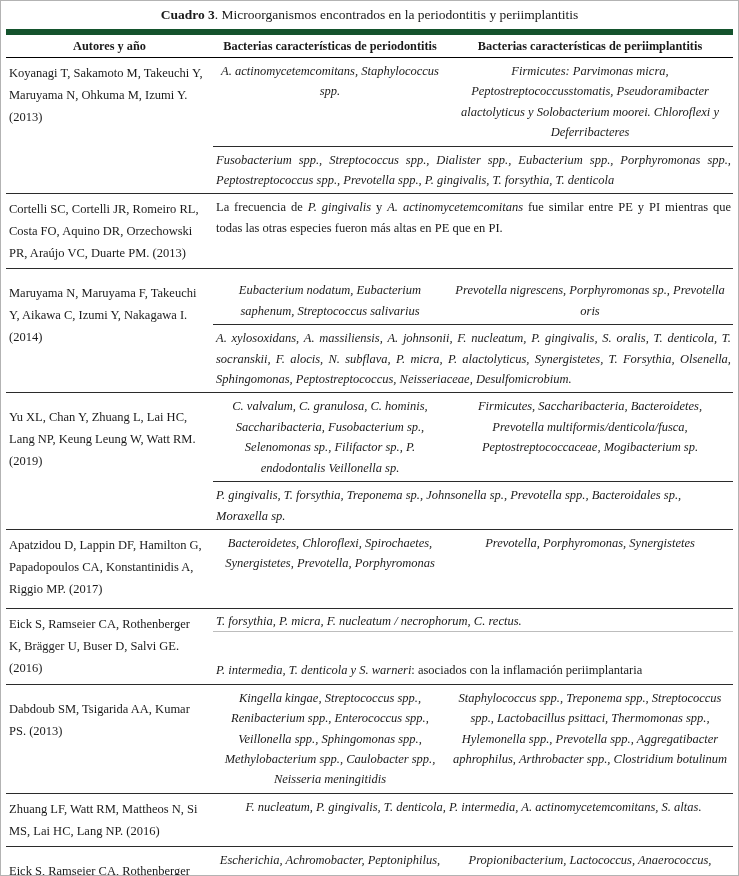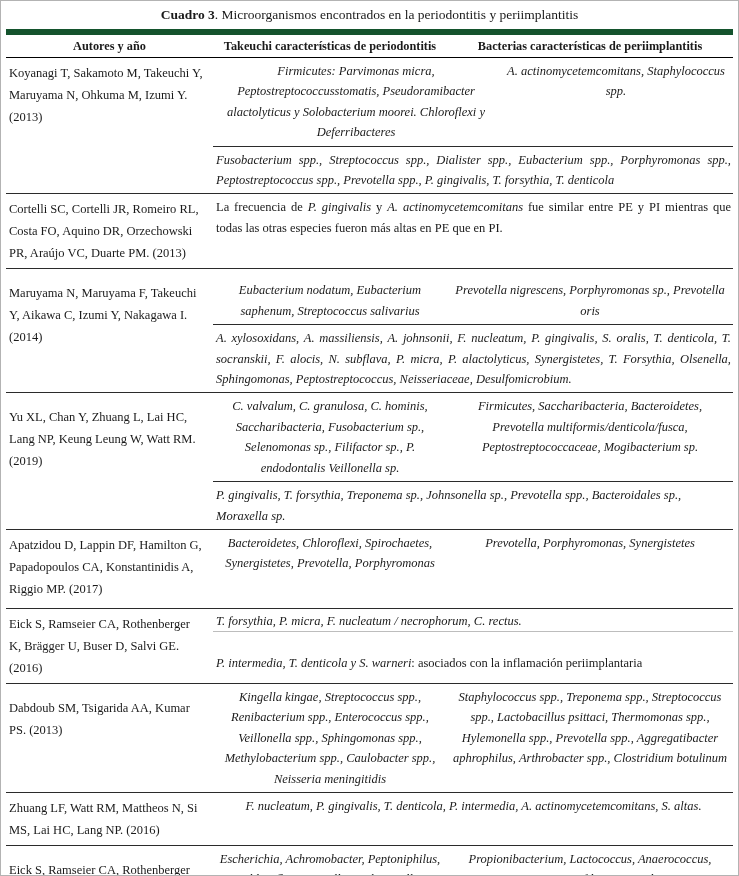--- a/index.html
+++ b/index.html
@@ -51,46 +51,46 @@
   .ctr{text-align:center;}
   .just{text-align:justify;}
   .left{text-align:left;}
   
   .r1{min-height:125px;} .r1 .sub-a{min-height:84px;}
   .r2{min-height:63px;}
   .r3{min-height:108px;} .r3 .sub-a{min-height:45px;margin-top:8px;}
   .r4{min-height:105px;} .r4 .sub-a{min-height:84px;}
   .r5{min-height:79px;}
   .r6{min-height:66px;} .r6 .sub-a{min-height:21px;padding-top:2px;padding-bottom:0;}
-  .r6 .sub-b{min-height:45px;padding-top:21px;}
+  .r6 .sub-b{min-height:45px;padding-top:28px;}
   .r7{min-height:99px;}
   .r8{min-height:48px;}
   .r9{min-height:123px;} .r9 .sub-a{min-height:60px;}
 </style>
 </head>
 <body>
 
 <div class="page">
 
   <div class="title"><span class="bold">Cuadro 3</span><span>. Microorganismos encontrados en la periodontitis y periimplantitis</span></div>
 
   <div class="tbl">
 
     <div class="thead">
       <div class="th c1">Autores y año</div>
-      <div class="th c2">Takeuchi características de periodontitis</div>
+      <div class="th c2">Bacterias características de periodontitis</div>
       <div class="th c3">Bacterias características de periimplantitis</div>
     </div>
 
     <div class="row r1">
       <div class="authors">Koyanagi T, Sakamoto M, Takeuchi Y, Maruyama N, Ohkuma M, Izumi Y. (2013)</div>
       <div class="content">
         <div class="sub two sub-a">
+          <div class="cell c2 it ctr">A. actinomycetemcomitans, Staphylococcus spp.</div>
           <div class="cell c3 it ctr">Firmicutes: Parvimonas micra, Peptostreptococcusstomatis, Pseudoramibacter alactolyticus y Solobacterium moorei. Chloroflexi y Deferribacteres</div>
-          <div class="cell c2 it ctr">A. actinomycetemcomitans, Staphylococcus spp.</div>
         </div>
         <div class="sub merged it just">Fusobacterium spp., Streptococcus spp., Dialister spp., Eubacterium spp., Porphyromonas spp., Peptostreptococcus spp., Prevotella spp., P. gingivalis,  T. forsythia, T. denticola</div>
       </div>
     </div>
 
     <div class="row r2">
       <div class="authors">Cortelli SC, Cortelli JR, Romeiro RL, Costa FO, Aquino DR, Orzechowski PR, Araújo VC, Duarte PM. (2013)</div>
       <div class="content">
         <div class="sub merged left">
           <div class="just"><span>La frecuencia de </span><span class="it">P. gingivalis</span><span> y </span><span class="it">A. actinomycetemcomitans</span><span> fue similar entre PE y PI mientras que todas las otras especies fueron más altas en PE que en PI.</span></div>

